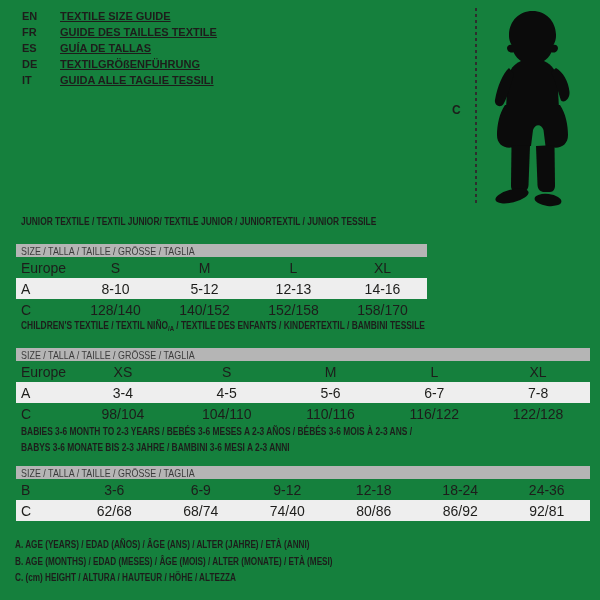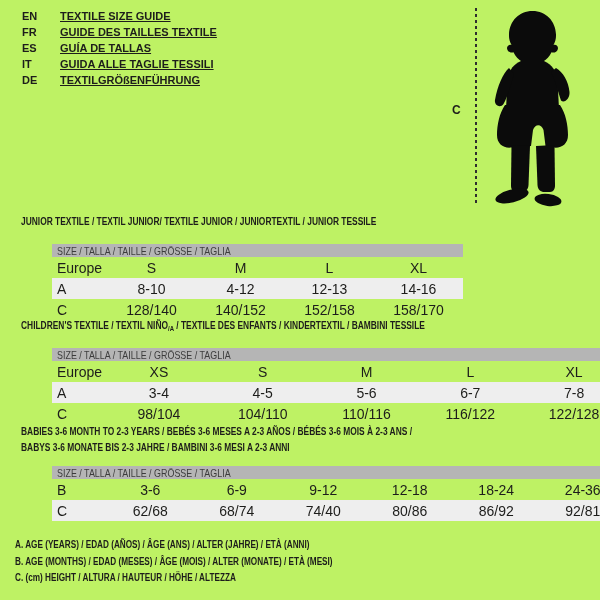--- a/index.html
+++ b/index.html
@@ -1,18 +1,18 @@
 <!DOCTYPE html>
 <html style="--ink: #1d1d1b; --bar: #b5b5b5; --bar_text: #3c3c3c; --row_shade: #eeeeee; --silhouette: #0b0b0b;"><head>
 <meta charset="utf-8">
 <style>
   html,body { margin:0; padding:0; background:#fff; }
   .page {
     position:relative; width:600px; height:600px; overflow:hidden;
-    background:#bef264; color:var(--ink,#1d1d1b);
+    background:#15803d; color:var(--ink,#1d1d1b);
     font-family:"Liberation Sans", sans-serif;
   }
 
   
   .lang-list { position:absolute; top:8px; left:22px; }
   .lang-row { display:flex; height:16px; align-items:center; font-size:11px; font-weight:bold; }
   .lang-code { width:38px; }
   .lang-title { white-space:nowrap;text-decoration:underline; }
 
   
@@ -27,21 +27,21 @@
   .section-title {
     position:absolute; left:21px; font-size:10.5px; font-weight:bold;
     white-space:nowrap; transform:scaleX(0.8); transform-origin:0 50%;
   }
   .title-junior   { top:215px; }
   .title-children { top:319px; }
   .title-babies   { top:423px; line-height:16px; }
   .title-sub { font-size:7.5px; vertical-align:-2px; }
 
   
-  .stable { position:absolute; left:16px;margin-left:36px; }
+  .stable { position:absolute; left:16px; }
   .table-junior   { top:244px; width:411px; }
   .table-children { top:348px; width:574px; }
   .table-babies   { top:466px; width:574px; }
   .sizebar {
     height:13px; background:var(--bar,#b5b5b5); color:var(--bar_text,#3c3c3c);
     display:flex; align-items:center; padding-left:5px; box-sizing:border-box;
     font-size:10.5px; white-space:nowrap;
   }
   .sizebar span { transform:scaleX(0.85); transform-origin:0 50%; display:inline-block; }
   .trow { display:flex; height:21px; align-items:center; font-size:14px; }
@@ -68,26 +68,26 @@
     </div>
     <div class="lang-row">
       <span class="lang-code">FR</span>
       <span class="lang-title">GUIDE DES TAILLES TEXTILE</span>
     </div>
     <div class="lang-row">
       <span class="lang-code">ES</span>
       <span class="lang-title">GUÍA DE TALLAS</span>
     </div>
     <div class="lang-row">
+      <span class="lang-code">DE</span>
+      <span class="lang-title">TEXTILGRÖßENFÜHRUNG</span>
+    </div>
+    <div class="lang-row">
       <span class="lang-code">IT</span>
       <span class="lang-title">GUIDA ALLE TAGLIE TESSILI</span>
-    </div>
-    <div class="lang-row">
-      <span class="lang-code">DE</span>
-      <span class="lang-title">TEXTILGRÖßENFÜHRUNG</span>
     </div>
   </div>
 
   <span class="figure-label">C</span>
   <div class="measure-line"></div>
   <svg class="baby-svg" viewBox="0 0 95 200" aria-hidden="true">
     <g fill="currentColor">
       <path d="M47.5,3 C61,3 70.5,13 71,26.5 C71.2,30.5 70.3,34 68.5,37 C71.5,36.3 73.6,38.4 72.8,41.2 C72,44 69,45.2 66.5,44.2 C62.5,52.5 55,56.5 47.5,56.5 C40,56.5 32.5,52.5 28.5,44.2 C26,45.2 23,44 22.2,41.2 C21.4,38.4 23.5,36.3 26.5,37 C24.7,34 23.8,30.5 24,26.5 C24.5,13 34,3 47.5,3 Z"></path>
       <path d="M36,53 L59,53 C67,56.5 71.5,63 72.5,72 L74,101 L21,101 L22.5,72 C23.5,63 28,56.5 36,53 Z"></path>
       <path d="M24,60 C18,65 12.5,78 10,92 C9,97.5 15.5,100.5 18.5,96 C23,88 26.5,75 29,66 Z"></path>
@@ -109,21 +109,21 @@
         <div class="trow">
           <span class="tlabel">Europe</span>
           <span class="tcell">S</span>
           <span class="tcell">M</span>
           <span class="tcell">L</span>
           <span class="tcell">XL</span>
         </div>
         <div class="trow shaded">
           <span class="tlabel">A</span>
           <span class="tcell">8-10</span>
-          <span class="tcell">4-12</span>
+          <span class="tcell">5-12</span>
           <span class="tcell">12-13</span>
           <span class="tcell">14-16</span>
         </div>
         <div class="trow">
           <span class="tlabel">C</span>
           <span class="tcell">128/140</span>
           <span class="tcell">140/152</span>
           <span class="tcell">152/158</span>
           <span class="tcell">158/170</span>
         </div>

